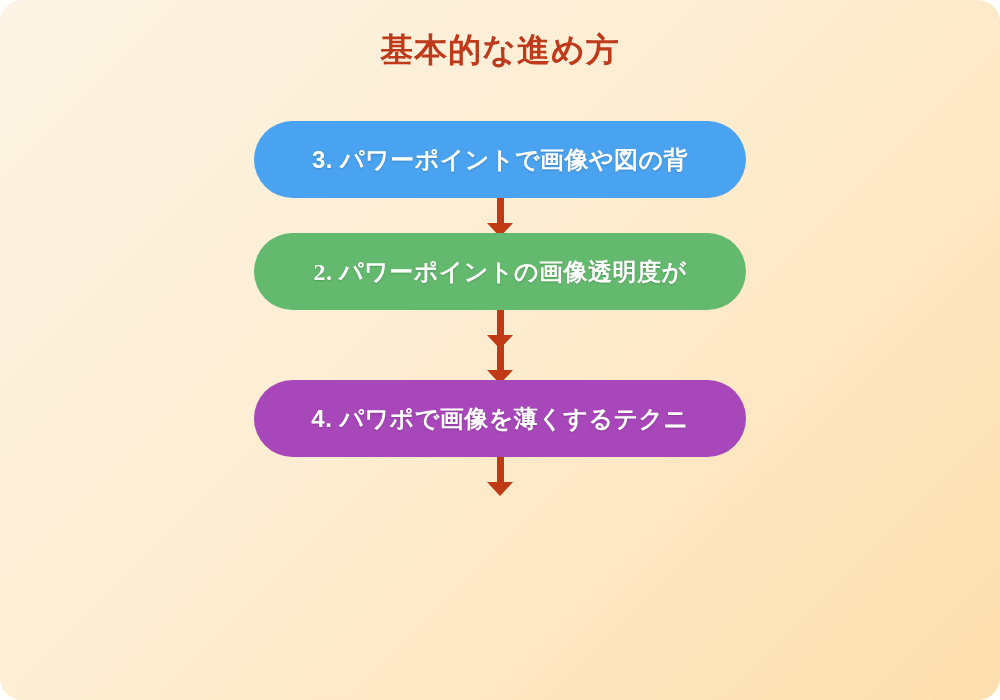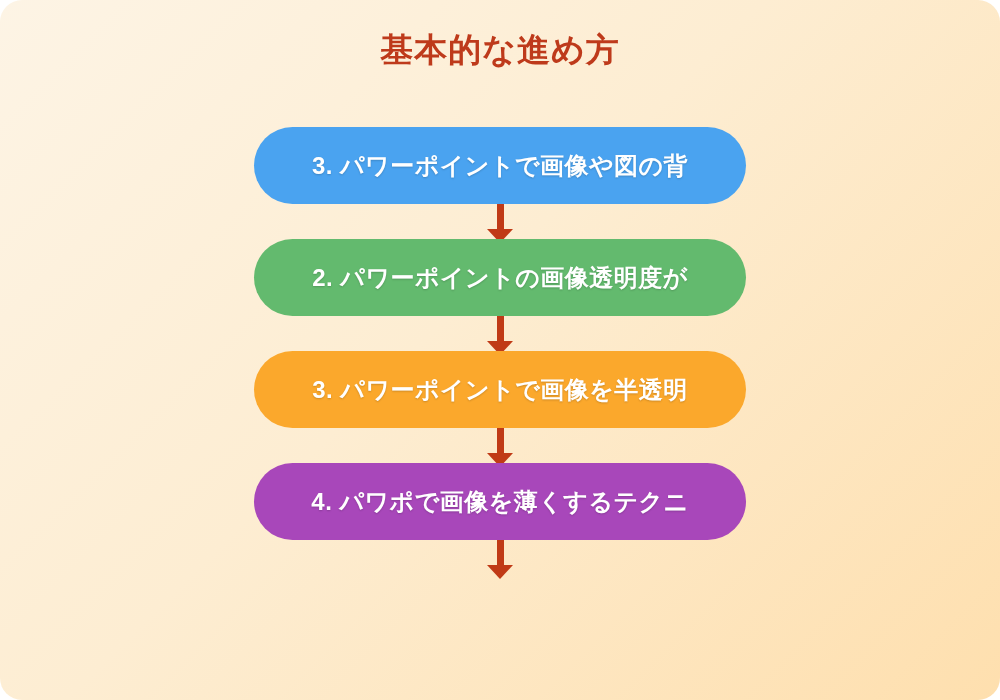--- a/index.html
+++ b/index.html
@@ -15,21 +15,20 @@
     overflow: hidden;
   }
   .panel {
     position: absolute;
     inset: 0;
     border-radius: 22px;
     background: linear-gradient(135deg, #FDF4E5 0%, #FDEDD2 45%, #FEDFAE 100%);
     display: flex;
     flex-direction: column;
     align-items: center;
-    gap: 6px;
   }
   .title {
     margin-top: 27px;
     height: 46px;
     line-height: 46px;
     font-size: 33px;
     font-weight: bold;
     letter-spacing: 1px;
     white-space: nowrap;
   }
@@ -87,28 +86,27 @@
 
     <div class="flow">
 
       <div class="step" style="background-color: rgb(74, 163, 240);">3. パワーポイントで画像や図の背</div>
 
       <div class="connector">
         <div class="stem" style="background-color: rgb(192, 58, 22);"></div>
         <div class="head" style="border-top-color: rgb(192, 58, 22);"></div>
       </div>
 
-      <div class="step" style="background-color: rgb(99, 186, 110);">2. パワーポイントの画像透明度が</div>
+      <div class="step" style="background-color: rgb(99, 186, 110); font-family: Liberation Serif, serif;">2. パワーポイントの画像透明度が</div>
 
       <div class="connector">
         <div class="stem" style="background-color: rgb(192, 58, 22);"></div>
         <div class="head" style="border-top-color: rgb(192, 58, 22);"></div>
       </div>
 
-      <div class="step" style="background-color: rgb(251, 168, 44);">3. パワーポイントで画像を半透明</div>
 
       <div class="connector">
         <div class="stem" style="background-color: rgb(192, 58, 22);"></div>
         <div class="head" style="border-top-color: rgb(192, 58, 22);"></div>
       </div>
 
       <div class="step" style="background-color: rgb(168, 71, 186);">4. パワポで画像を薄くするテクニ</div>
 
       <div class="connector">
         <div class="stem" style="background-color: rgb(192, 58, 22);"></div>

